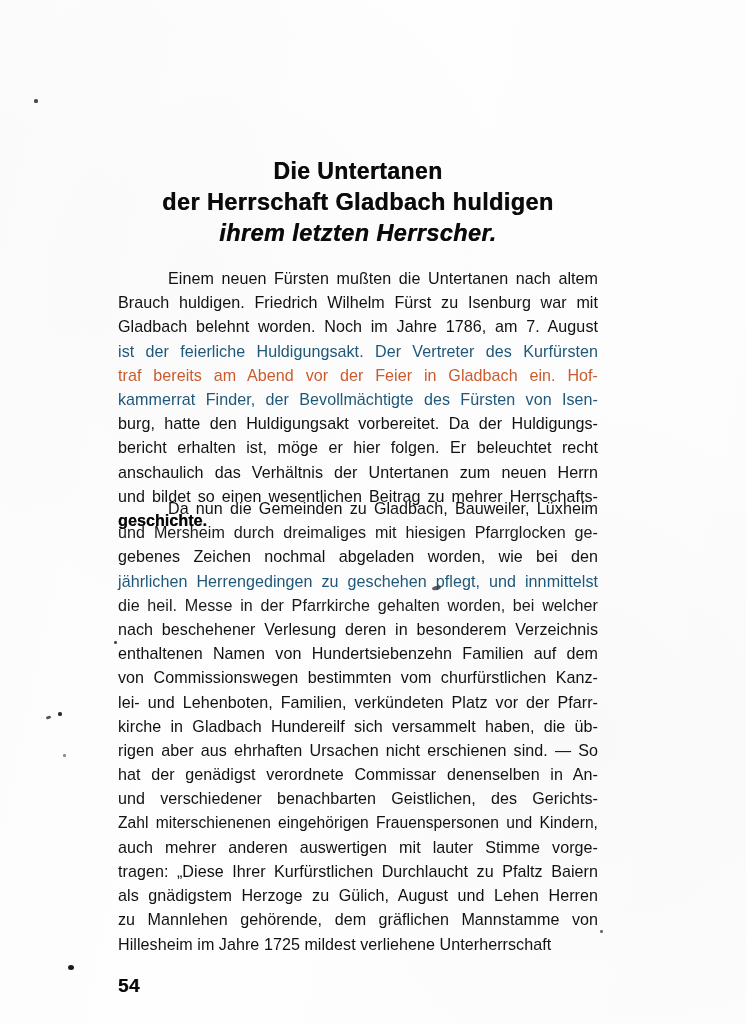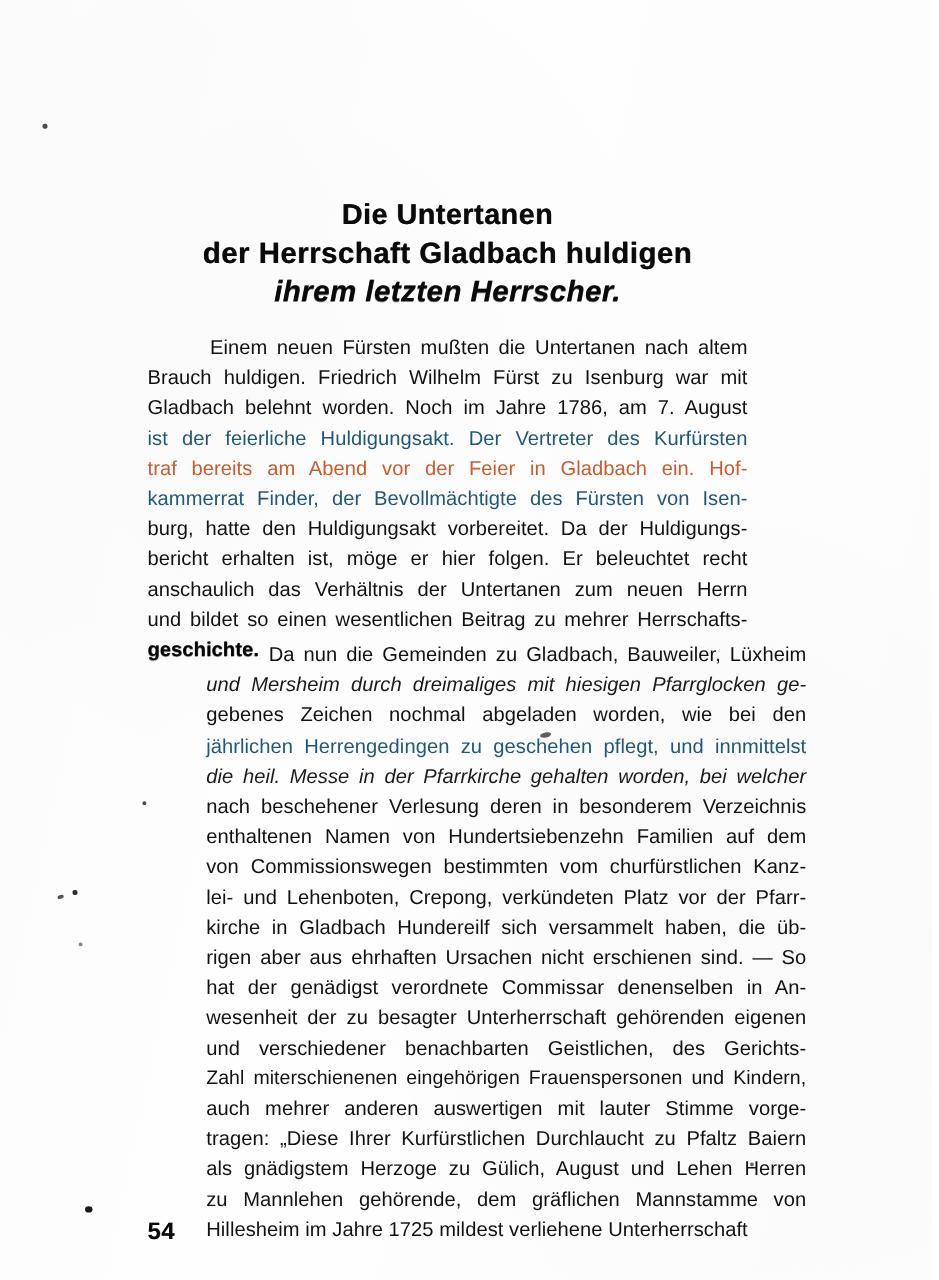--- a/index.html
+++ b/index.html
@@ -65,41 +65,41 @@
     position: absolute;
     left: 0;
     width: 480px;
     font-size: 16.1px;
     line-height: 24.2px;
     text-align: justify;
     letter-spacing: 0.05px;
     color: #111111;
   }
   #para-1 { top: 266px; }
-  #para-2 { top: 512px; margin-left: 47px; }
+  #para-2 { top: 496px; }
 
   
   .ln {
     display: block;
     white-space: pre;
     position: relative;
   }
   
   .ln.j {
     text-align: justify;
     text-align-last: justify;
     white-space: normal;
   }
   .ln.last { text-align: center; text-align-last: left; white-space: pre; }
 
   
   .faint   { color: #0c4a6e; opacity: 0.92; }
   .fainter { color: #c2410c; opacity: 0.86; }
   .smudge  { color: #050505; font-weight: 600; text-shadow: 0.35px 0 0 rgba(0,0,0,0.5), 0 0.3px 0 rgba(0,0,0,0.35); }
-  .slant   { font-style: italic; color: #1a1a1a; }
+  .slant   { color: #1a1a1a; }
 
   
   .folio {
     position: absolute;
     left: 118px;
     top: 975px;
     font-size: 19px;
     font-weight: bold;
     color: #070707;
     letter-spacing: 0.5px;
@@ -162,25 +162,24 @@
 
     <div class="body-block" id="para-2">
       <span class="ln j" style="text-indent:50px;">Da nun die Gemeinden zu Gladbach, Bauweiler, Lüxheim</span>
       <span class="ln j slant">und Mersheim durch dreimaliges mit hiesigen Pfarrglocken ge-</span>
       <span class="ln j">gebenes Zeichen nochmal abgeladen worden, wie bei den</span>
       <span class="ln j faint">jährlichen Herrengedingen zu geschehen pflegt, und innmittelst</span>
       <span class="ln j slant">die heil. Messe in der Pfarrkirche gehalten worden, bei welcher</span>
       <span class="ln j">nach beschehener Verlesung deren in besonderem Verzeichnis</span>
       <span class="ln j">enthaltenen Namen von Hundertsiebenzehn Familien auf dem</span>
       <span class="ln j">von Commissionswegen bestimmten vom churfürstlichen Kanz-</span>
-      <span class="ln j">lei- und Lehenboten, Crepong, verkündeten Platz vor der Pfarr-</span>
+      <span class="ln j">lei- und Lehenboten, Familien, verkündeten Platz vor der Pfarr-</span>
       <span class="ln j">kirche in Gladbach Hundereilf sich versammelt haben, die üb-</span>
       <span class="ln j">rigen aber aus ehrhaften Ursachen nicht erschienen sind. — So</span>
       <span class="ln j">hat der genädigst verordnete Commissar denenselben in An-</span>
-      <span class="ln j">wesenheit der zu besagter Unterherrschaft gehörenden eigenen</span>
       <span class="ln j">und verschiedener benachbarten Geistlichen, des Gerichts-</span>
       <span class="ln j" style="font-size:15.6px;">Zahl miterschienenen eingehörigen Frauenspersonen und Kindern,</span>
       <span class="ln j">auch mehrer anderen auswertigen mit lauter Stimme vorge-</span>
       <span class="ln j">tragen: „Diese Ihrer Kurfürstlichen Durchlaucht zu Pfaltz Baiern</span>
       <span class="ln j">als gnädigstem Herzoge zu Gülich, August und Lehen Herren</span>
       <span class="ln j">zu Mannlehen gehörende, dem gräflichen Mannstamme von</span>
       <span class="ln last">Hillesheim im Jahre 1725 mildest verliehene Unterherrschaft</span>
     </div>
 
   </div>

